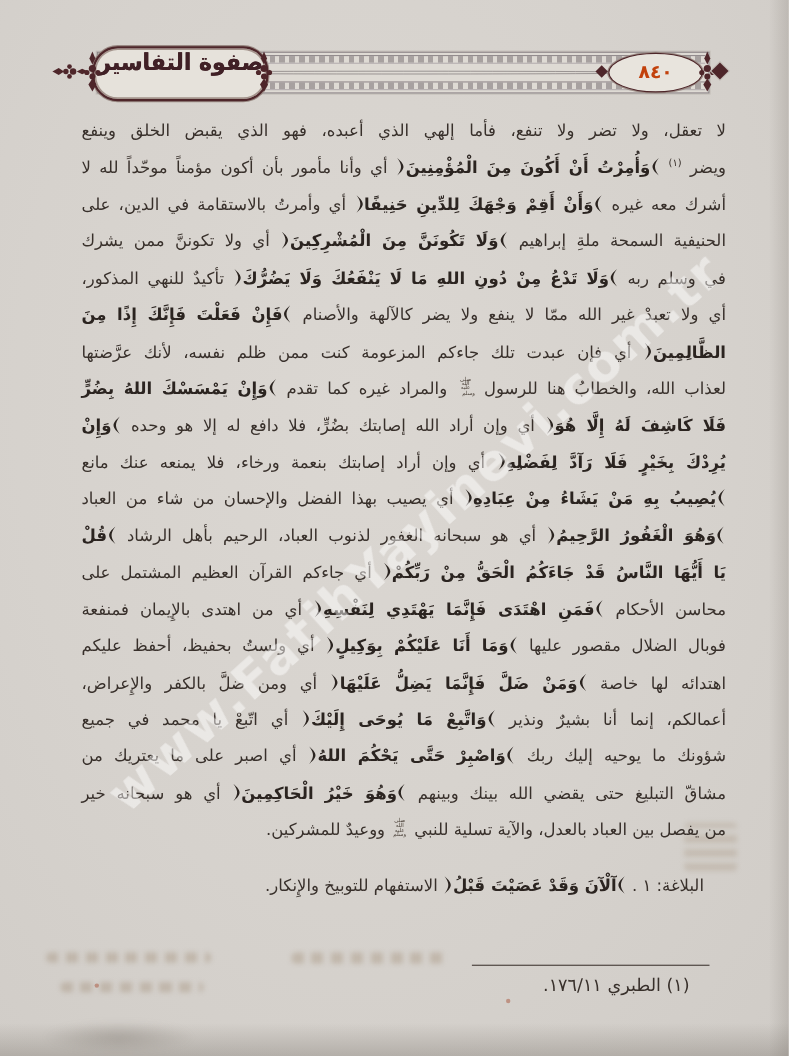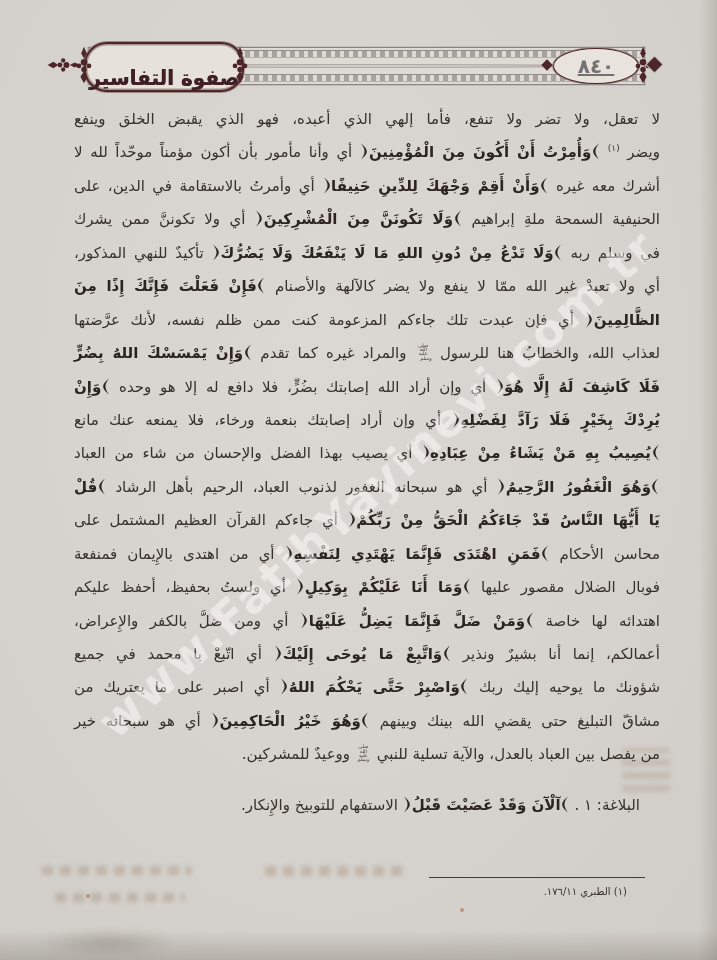--- a/index.html
+++ b/index.html
@@ -27,53 +27,53 @@
   .strip{position:absolute;left:26px;right:10px;top:5px;height:36px;
         border:1px solid #8a8385;background:#dedad4;box-shadow:0 0 0 1px #c4beb8;}
   .strip::before,.strip::after{content:"";position:absolute;left:3px;right:3px;height:6px;
         border-top:1px solid #938c8e;border-bottom:1px solid #b5aeb0;
         background:repeating-linear-gradient(90deg,rgba(122,114,117,.55) 0 5px,rgba(122,114,117,0) 5px 9px);}
   .strip::before{top:2px;} .strip::after{bottom:2px;}
   .spindle{position:absolute;left:1%;top:50%;width:98%;height:10px;transform:translateY(-50%);}
   .cartouche{position:absolute;left:22px;top:0;width:156px;height:46px;z-index:4;
         border:2.5px solid #4e262a;border-radius:23px;background:#e6e2db;
         box-shadow:0 0 0 1px #9a8a84, inset 0 0 0 1.5px #a4948c;
-        display:flex;align-items:flex-end;justify-content:center;}
+        display:flex;align-items:flex-start;justify-content:center;}
   .title{direction:rtl;font-weight:bold;font-size:20px;color:#402026;
         text-shadow:.4px 0 0 #402026;letter-spacing:.5px;transform:scaleY(1.06);}
   .fl{position:absolute;z-index:5;width:20px;height:38px;}
   .fl svg{width:100%;height:100%;fill:#4e262a;}
   .fl-a{left:-8px;top:4px;transform:rotate(90deg) scale(.9);}
   .fl-b{left:12px;top:4px;}
   .fl-c{left:168px;top:4px;}
   .fl-d{right:2px;top:4px;}
   .oval{position:absolute;right:16px;top:6px;width:84px;height:34px;z-index:4;
         border:1.5px solid #4e262a;border-radius:50%;background:#e8e4dd;
         box-shadow:0 0 0 1px #9a8a84;display:flex;align-items:center;justify-content:center;}
-  .pagenum{direction:rtl;font-weight:bold;font-size:20px;color:#737373;letter-spacing:3px;text-decoration:underline;}
+  .pagenum{direction:rtl;font-weight:bold;font-size:17px;color:#c2410c;letter-spacing:3px;}
   .diamond{position:absolute;background:#4e262a;z-index:5;}
   .d-small{width:8px;height:8px;right:104px;top:19px;transform:rotate(45deg);}
   .d-tip{width:11px;height:11px;right:-5px;top:17px;transform:rotate(45deg);
         box-shadow:0 0 0 1px #c4beb8;}
   
   #text-block{position:absolute;top:103px;right:57px;left:74px;z-index:2;direction:rtl;}
   .line{height:33.45px;line-height:33.45px;font-size:15px;color:#38302b;
         font-family:"DejaVu Sans",sans-serif;}
   .line.j{text-align:justify;text-align-last:justify;text-justify:inter-word;}
   .line.r{text-align:right;}
   .q{font-weight:bold;color:#2b2420;}
   .br{width:8px;height:17px;fill:currentColor;vertical-align:-3px;margin:0 .5px;}
   sup.fn{font-size:9px;line-height:0;vertical-align:6px;color:#38302b;}
   .saw{display:inline-block;width:17px;height:19px;overflow:hidden;vertical-align:-4px;
         font-size:5px;line-height:4.2px;text-align:center;color:#4a4038;padding-top:1px;}
   
   .fn-sep{position:absolute;top:877px;right:72px;width:216px;z-index:2;
         border-top:1.5px solid #423a35;}
   .footnote{position:absolute;top:886px;right:90px;z-index:2;direction:rtl;
-        font-size:10px;color:#38302b;}
+        font-size:16px;color:#38302b;}
   
   .watermark{position:absolute;left:105px;top:702px;z-index:6;pointer-events:none;
         transform:rotate(-42deg);transform-origin:0 50%;
         font-size:46px;font-weight:bold;letter-spacing:2.5px;white-space:nowrap;
         color:rgba(255,255,255,.48);filter:blur(.4px);}
 </style>
 </head>
 <body>
 
 <div class="page">

